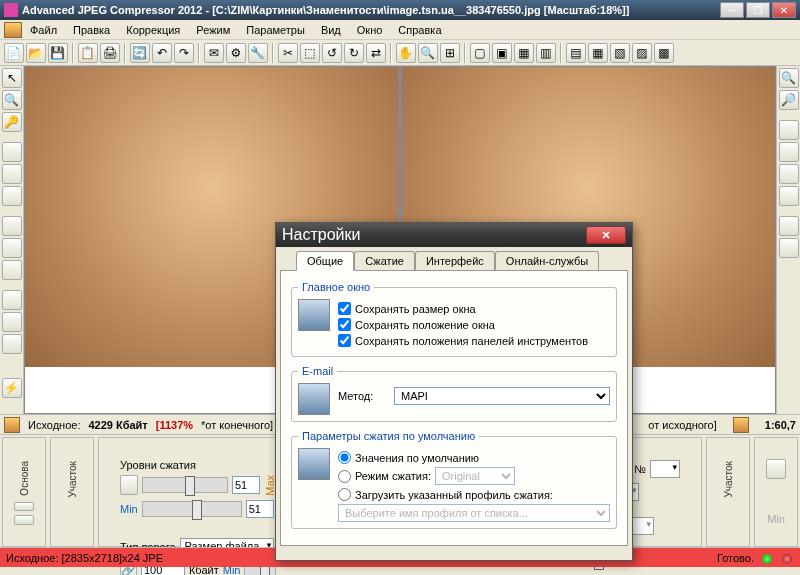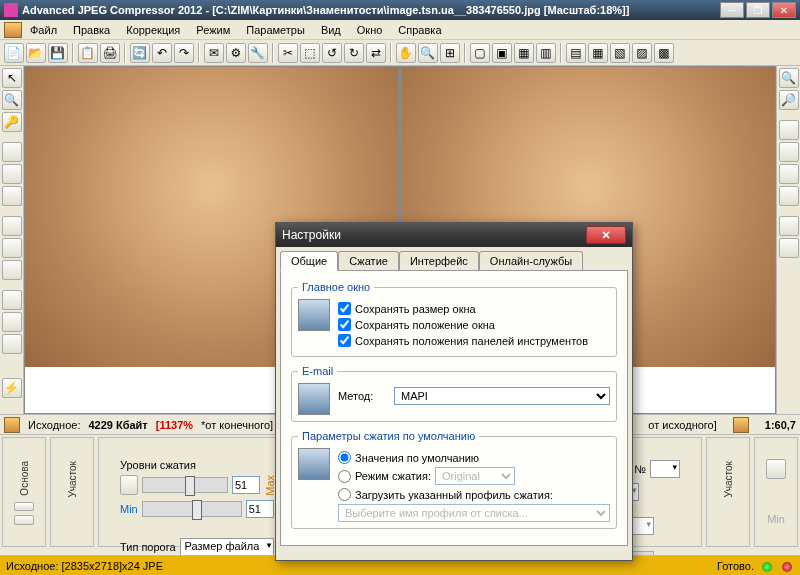--- a/index.html
+++ b/index.html
@@ -24,30 +24,30 @@
 .right-tools { width: 24px; background: #ece9d8; border-left: 1px solid #bbb; display: flex; flex-direction: column; gap: 2px; padding: 2px; }
 .status-row { height: 20px; background: #ece9d8; display: flex; align-items: center; padding: 2px 4px; gap: 8px; border-top: 1px solid #bbb; font-size: 11px; }
 .status-row .red { color: #c00; font-weight: bold; }
 .bottom-panel { height: 115px; background: #ece9d8; border-top: 1px solid #bbb; display: flex; }
 .bottom-section { border: 1px solid #bbb; margin: 2px; padding: 21px; position: relative; }
 .vsection-label { writing-mode: vertical-rl; transform: rotate(180deg); font-size: 10px; color: #333; padding: 2px; }
 fieldset { border: 1px solid #99b; border-radius: 3px; padding: 4px; margin: 2px; }
 legend { color: #1149aa; font-size: 11px; padding: 0 4px; }
 .slider { width: 100px; height: 16px; background: #ddd; border: 1px solid #aaa; position: relative; display: inline-block; }
 .slider::after { content: ''; position: absolute; left: 50%; top: -2px; width: 8px; height: 18px; background: #e8e8e8; border: 1px solid #666; }
-.statusbar { position: absolute; bottom: 0; left: 0; right: 0; height: 20px; background: #eab308; border-top: 1px solid #bbb; display: flex; align-items: center; padding: 0 6px; justify-content: space-between; }
+.statusbar { position: absolute; bottom: 8px; left: 0; right: 0; height: 20px; background: #ef4444; border-top: 1px solid #bbb; display: flex; align-items: center; padding: 0 6px; justify-content: space-between; }
 .led { width: 10px; height: 10px; border-radius: 50%; display: inline-block; margin: 0 2px; }
 .led.green { background: radial-gradient(#6f6,#090); }
 .led.red { background: radial-gradient(#f88,#900); }
 
 .dialog { position: absolute; left: 275px; top: 222px; width: 358px; background: #ece9d8; border: 1px solid #555; box-shadow: 3px 3px 10px rgba(0,0,0,0.4); z-index: 100; }
 .dialog-title { background: linear-gradient(to bottom, #585858, #3a3a3a 50%, #2a2a2a); color: white; height: 24px; display: flex; align-items: center; padding: 0 6px; }
-.dialog-title-text { flex: 1; font-size: 12px; }
+.dialog-title-text { flex: 1; font-size: 16px; }
 .dialog-close { width: 40px; height: 18px; background: linear-gradient(#e77,#c33); border: 1px solid #833; border-radius: 2px; color: white; display: flex; align-items: center; justify-content: center; font-weight: bold; }
-.dialog-tabs { display: flex; background: #ece9d8; padding: 4px 4px 0 4px; gap: 0; }
+.dialog-tabs { display: flex; background: #ece9d8; padding: 4px 4px 0 20px; gap: 0; }
 .dtab { padding: 3px 10px; border: 1px solid #999; border-bottom: none; background: #ece9d8; font-size: 11px; cursor: default; border-radius: 3px 3px 0 0; }
 .dtab.active { background: #fdfdfa; border-bottom: 1px solid #fdfdfa; margin-bottom: -1px; }
 .dialog-body { background: #fdfdfa; border: 1px solid #999; margin: 0 4px 4px 4px; padding: 8px; }
 .dialog-body fieldset { border: 1px solid #bbb; margin-bottom: 8px; padding: 6px; }
 .dialog-body fieldset legend { color: #1149aa; }
 .cb-row { margin: 3px 0; display: flex; align-items: center; gap: 4px; }
 .cb-row input[type=checkbox] { width: 13px; height: 13px; }
 .field-row { display: flex; align-items: center; gap: 6px; margin: 4px 0; }
 .field-row label { min-width: 50px; }
 select, input[type=text] { border: 1px solid #7b9ebd; background: white; padding: 1px 2px; font-size: 11px; height: 18px; }

